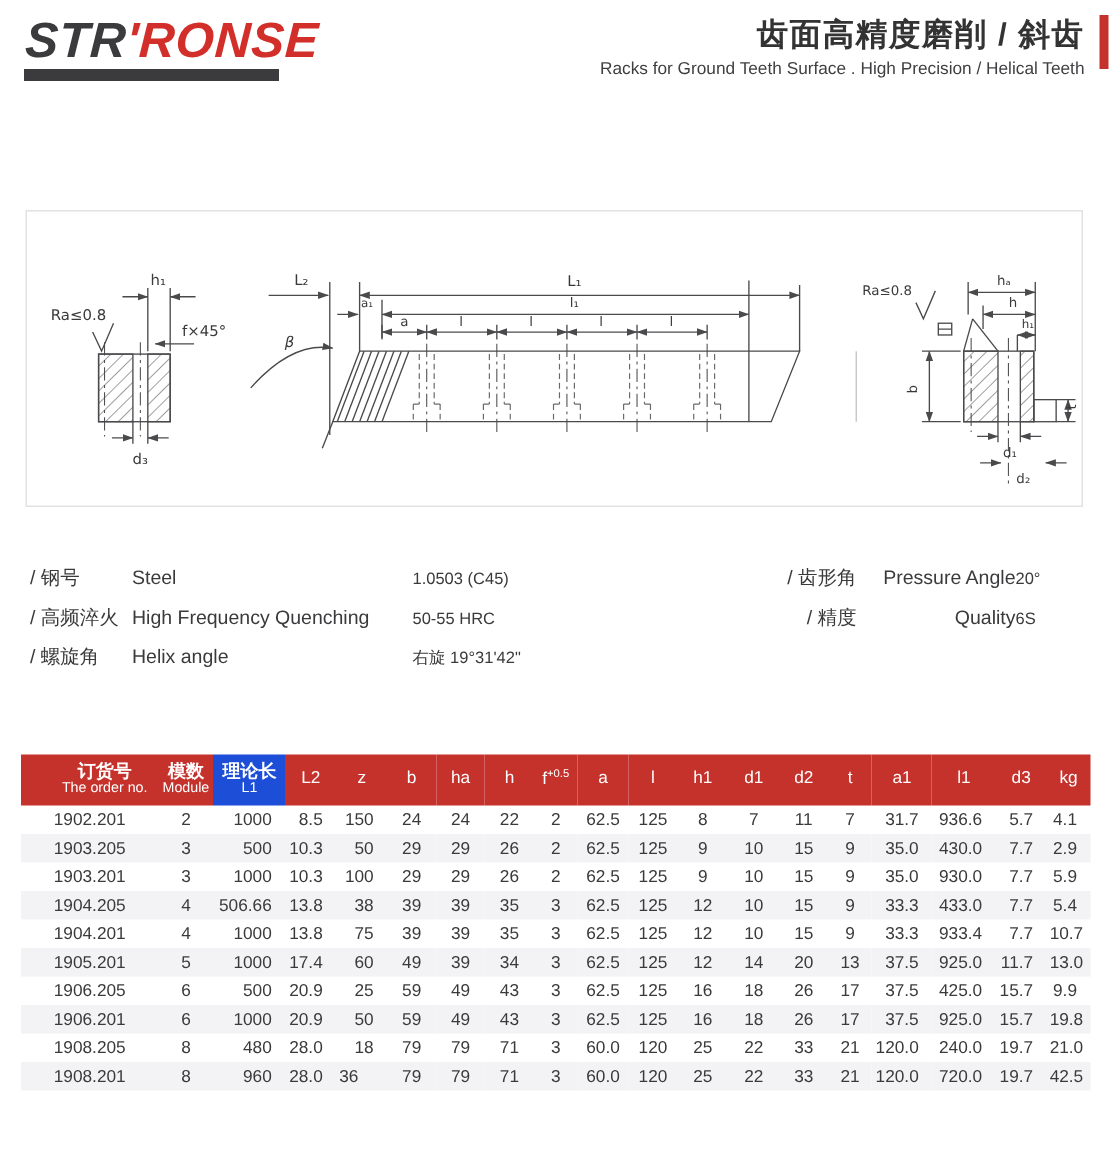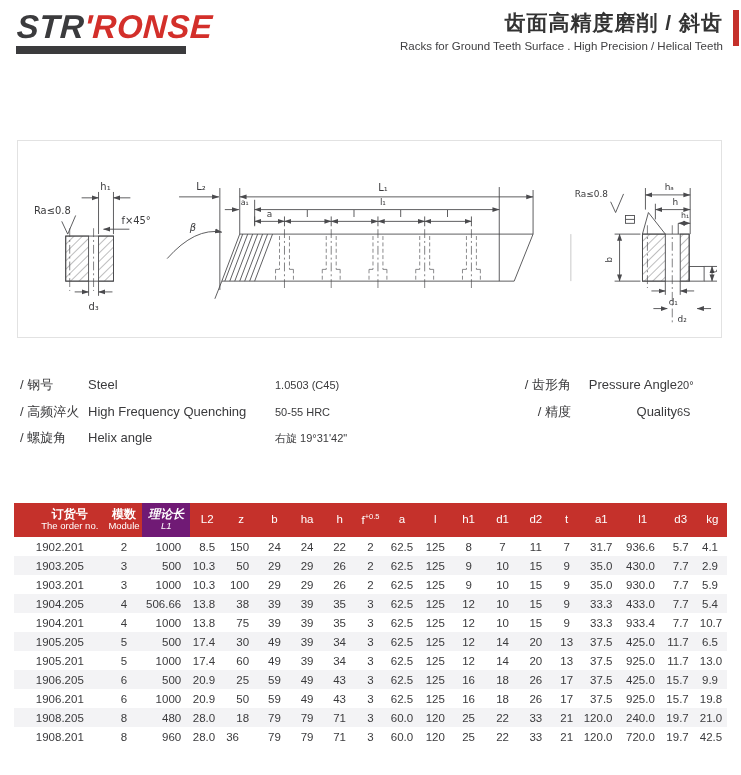--- a/index.html
+++ b/index.html
@@ -243,21 +243,21 @@
     <thead>
       <tr>
           <th style="background: rgb(197, 49, 43); width: 10.4%; padding-left: 20px;">
             <div class="th-zh">订货号</div>
             <div class="th-en">The order no.</div>
           </th>
           <th style="background: rgb(197, 49, 43); width: 5.3%;">
             <div class="th-zh">模数</div>
             <div class="th-en">Module</div>
           </th>
-          <th style="background: #701a75; width: 6.9%; font-style: italic;">
+          <th style="background: #1d4ed8; width: 6.9%;">
             <div class="th-zh">理论长</div>
             <div class="th-en">L1</div>
           </th>
           <th style="background: rgb(197, 49, 43); width: 4.9%;">L2</th>
           <th style="background: rgb(197, 49, 43); width: 4.9%;">z</th>
           <th style="background: rgb(197, 49, 43); width: 4.7%;">b</th>
           <th style="background: rgb(197, 49, 43); width: 4.7%;">ha</th>
           <th style="background: rgb(197, 49, 43); width: 4.7%;">h</th>
           <th style="background: rgb(197, 49, 43); width: 4.2%;">f<sup>+0.5</sup></th>
           <th style="background: rgb(197, 49, 43); width: 4.9%;">a</th>
@@ -372,41 +372,20 @@
           <td style="text-align: center;">12</td>
           <td style="text-align: center;">10</td>
           <td style="text-align: center;">15</td>
           <td style="text-align: center;">9</td>
           <td style="text-align: right; padding-right: 9px;">33.3</td>
           <td style="text-align: right; padding-right: 9px;">933.4</td>
           <td style="text-align: right; padding-right: 9px;">7.7</td>
           <td style="text-align: right; padding-right: 9px;">10.7</td>
         </tr>
         <tr>
-          <td style="text-align: center;">1905.205</td>
-          <td style="text-align: center;">5</td>
-          <td style="text-align: right; padding-right: 9px;">500</td>
-          <td style="text-align: right; padding-right: 9px;">17.4</td>
-          <td style="text-align: right; padding-right: 9px;">30</td>
-          <td style="text-align: center;">49</td>
-          <td style="text-align: center;">39</td>
-          <td style="text-align: center;">34</td>
-          <td style="text-align: center;">3</td>
-          <td style="text-align: center;">62.5</td>
-          <td style="text-align: center;">125</td>
-          <td style="text-align: center;">12</td>
-          <td style="text-align: center;">14</td>
-          <td style="text-align: center;">20</td>
-          <td style="text-align: center;">13</td>
-          <td style="text-align: right; padding-right: 9px;">37.5</td>
-          <td style="text-align: right; padding-right: 9px;">425.0</td>
-          <td style="text-align: right; padding-right: 9px;">11.7</td>
-          <td style="text-align: right; padding-right: 9px;">6.5</td>
-        </tr>
-        <tr>
           <td style="text-align: center;">1905.201</td>
           <td style="text-align: center;">5</td>
           <td style="text-align: right; padding-right: 9px;">1000</td>
           <td style="text-align: right; padding-right: 9px;">17.4</td>
           <td style="text-align: right; padding-right: 9px;">60</td>
           <td style="text-align: center;">49</td>
           <td style="text-align: center;">39</td>
           <td style="text-align: center;">34</td>
           <td style="text-align: center;">3</td>
           <td style="text-align: center;">62.5</td>

